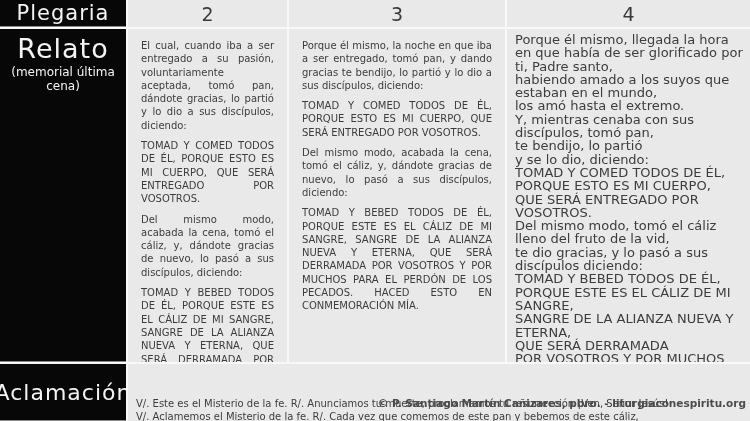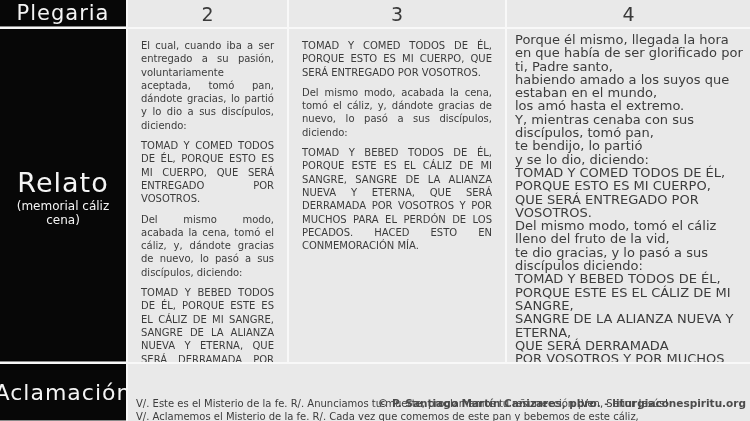--- a/index.html
+++ b/index.html
@@ -37,21 +37,21 @@
   .header-num {
     display: flex;
     align-items: center;
     justify-content: center;
     font-size: 19px;
     color: #3a3a3a;
   }
 
   .relato-head {
     padding-top: 5px;
-    justify-content: center;
+    justify-content: flex-start;
   }
   .relato-title { font-size: 27px; line-height: 30px; letter-spacing: 1px; }
   .relato-sub   { font-size: 12px; line-height: 14px; text-align: center; margin-top: 1px; }
 
   .relato-cell {
     padding: 3px 6px 2px 6px;
     font-size: 10px;
     line-height: 13.3px;
     text-align: justify;
     overflow: hidden;
@@ -104,31 +104,32 @@
   </div>
   <div class="cell-light header-num">
     <span>3</span>
   </div>
   <div class="cell-light header-num">
     <span>4</span>
   </div>
 
   <div class="cell-dark relato-head">
     <span class="relato-title">Relato</span>
-    <span class="relato-sub">(memorial cáliz cena)</span>
+    <span class="relato-sub">(memorial última cena)</span>
   </div>
 
   <div class="cell-light relato-cell">
     <p>El cual, cuando iba a ser entregado a su pasión, voluntariamente aceptada, tomó pan, dándote gracias, lo partió y lo dio a sus discípulos, diciendo:</p>
     <p>TOMAD Y COMED TODOS DE ÉL, PORQUE ESTO ES MI CUERPO, QUE SERÁ ENTREGADO POR VOSOTROS.</p>
     <p>Del mismo modo, acabada la cena, tomó el cáliz, y, dándote gracias de nuevo, lo pasó a sus discípulos, diciendo:</p>
     <p>TOMAD Y BEBED TODOS DE ÉL, PORQUE ESTE ES EL CÁLIZ DE MI SANGRE, SANGRE DE LA ALIANZA NUEVA Y ETERNA, QUE SERÁ DERRAMADA POR VOSOTROS Y POR MUCHOS PARA EL PERDÓN DE LOS PECADOS. HACED ESTO EN CONMEMORACIÓN MÍA.</p>
   </div>
 
   <div class="cell-light relato-cell">
+    <p>Porque él mismo, la noche en que iba a ser entregado, tomó pan, y dando gracias te bendijo, lo partió y lo dio a sus discípulos, diciendo:</p>
     <p>TOMAD Y COMED TODOS DE ÉL, PORQUE ESTO ES MI CUERPO, QUE SERÁ ENTREGADO POR VOSOTROS.</p>
     <p>Del mismo modo, acabada la cena, tomó el cáliz, y, dándote gracias de nuevo, lo pasó a sus discípulos, diciendo:</p>
     <p>TOMAD Y BEBED TODOS DE ÉL, PORQUE ESTE ES EL CÁLIZ DE MI SANGRE, SANGRE DE LA ALIANZA NUEVA Y ETERNA, QUE SERÁ DERRAMADA POR VOSOTROS Y POR MUCHOS PARA EL PERDÓN DE LOS PECADOS. HACED ESTO EN CONMEMORACIÓN MÍA.</p>
   </div>
 
   <div class="cell-light relato-cell-lines">Porque él mismo, llegada la hora
 en que había de ser glorificado por ti, Padre santo,
 habiendo amado a los suyos que estaban en el mundo,
 los amó hasta el extremo.
 Y, mientras cenaba con sus discípulos, tomó pan,

